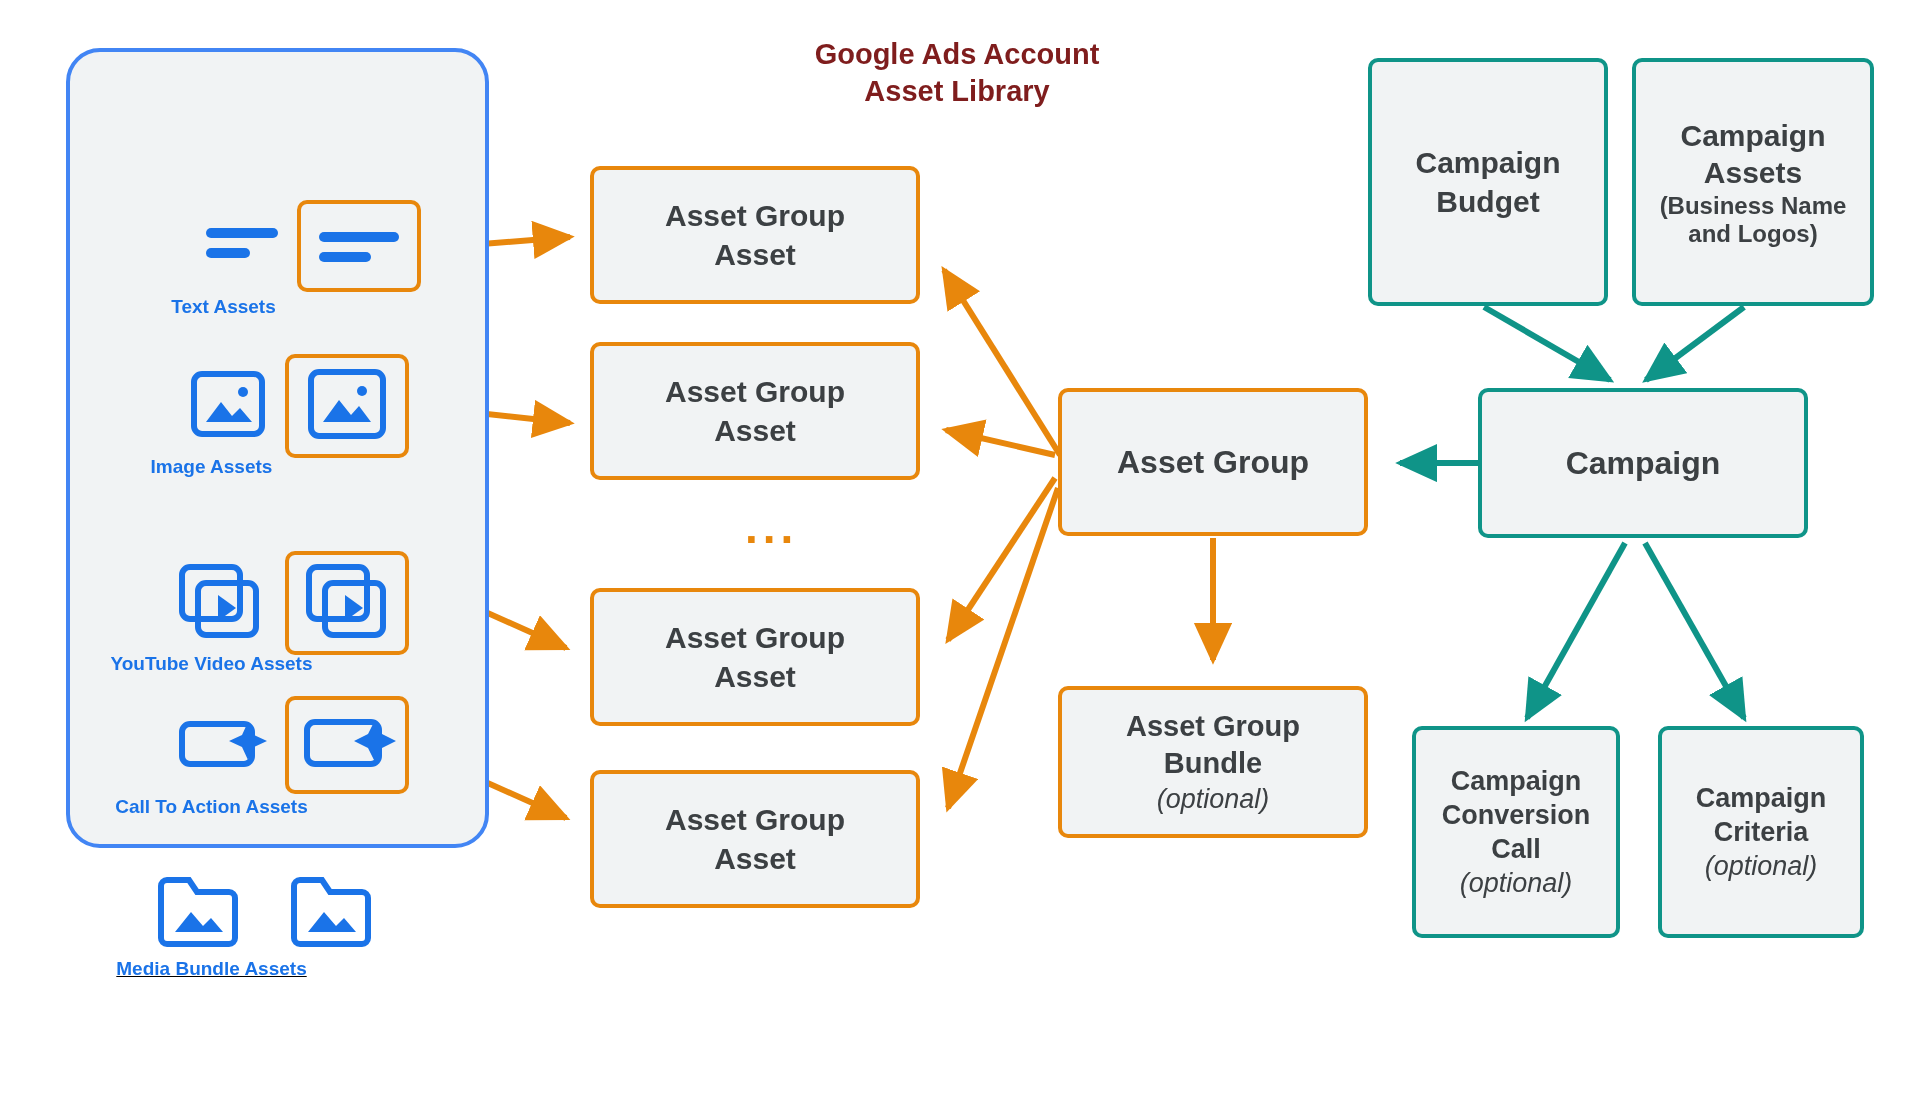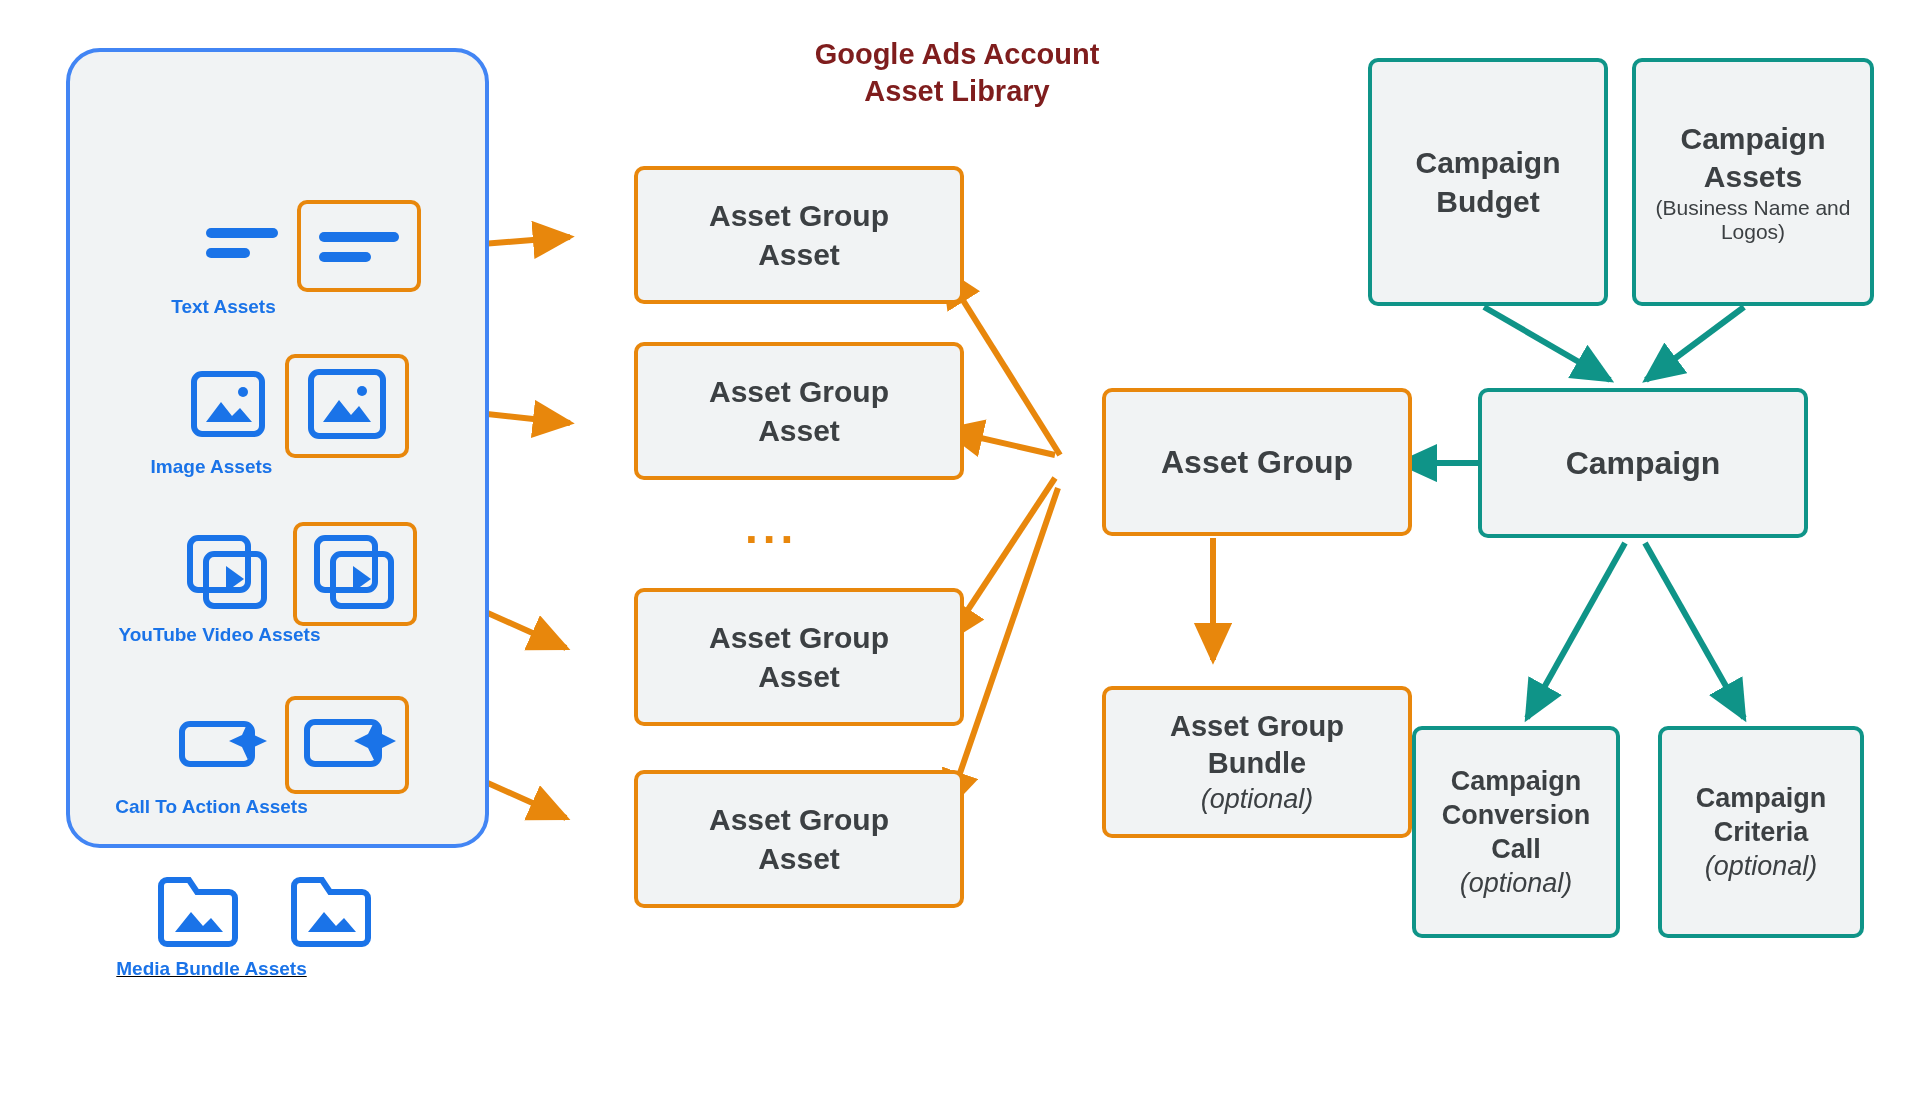--- a/index.html
+++ b/index.html
@@ -31,26 +31,26 @@
     background: #f1f3f4;
     border-radius: 10px;
     display: flex;
     flex-direction: column;
     align-items: center;
     justify-content: center;
     text-align: center;
     color: #3c4043;
     font-weight: bold;
   }
-  .node.orange { border: 4px solid #e8870c; margin-left: 44px; }
+  .node.orange { border: 4px solid #e8870c; }
   .node.teal   { border: 4px solid #0f9488; }
 
   .node .sub {
-    font-weight: normal;
-    font-size: 21px;
+    font-weight: bold;
+    font-size: 24px;
     line-height: 1.15;
   }
   .node .opt {
     font-weight: normal;
     font-style: italic;
     font-size: 27px;
   }
 
   
   #library {
@@ -203,21 +203,21 @@
         <svg width="116" height="96" viewBox="0 0 116 96">
           <rect x="22" y="14" width="72" height="64" rx="8" fill="none" stroke="#1a73e8" stroke-width="6"></rect>
           <path d="M34 64 L50 42 L62 57 L70 48 L82 64 Z" fill="#1a73e8"></path>
           <circle cx="73" cy="33" r="5" fill="#1a73e8"></circle>
         </svg>
       </div>
     </div>
     <div class="asset-caption">Image Assets</div>
   </div>
 
-  <div class="asset-row" style="top:528px;padding-left:8px;">
+  <div class="asset-row" style="top:557px;">
     <div class="icons">
       <div class="iconbox" style="left:178px; top:6px; width:86px; height:78px;">
         <svg width="86" height="78" viewBox="0 0 86 78">
           <rect x="4" y="4" width="58" height="52" rx="8" fill="none" stroke="#1a73e8" stroke-width="6"></rect>
           <rect x="20" y="20" width="58" height="52" rx="8" fill="none" stroke="#1a73e8" stroke-width="6"></rect>
           <path d="M40 32 L58 45 L40 58 Z" fill="#1a73e8"></path>
         </svg>
       </div>
       <div class="iconbox orange-frame" style="left:285px; top:-6px; width:124px; height:104px;">
         <svg width="116" height="96" viewBox="0 0 116 96">

